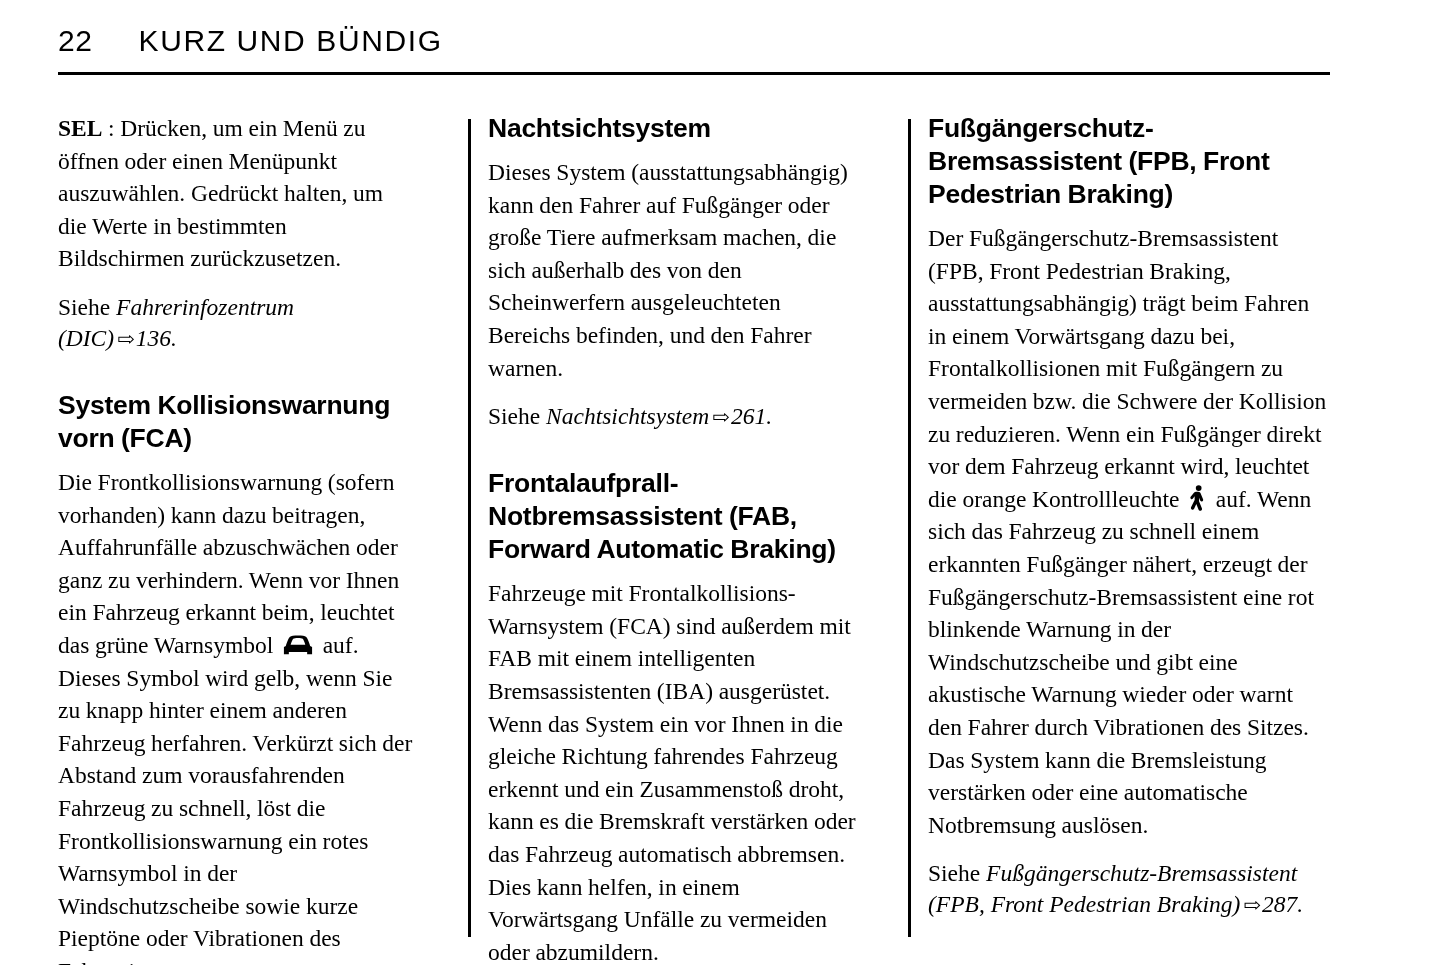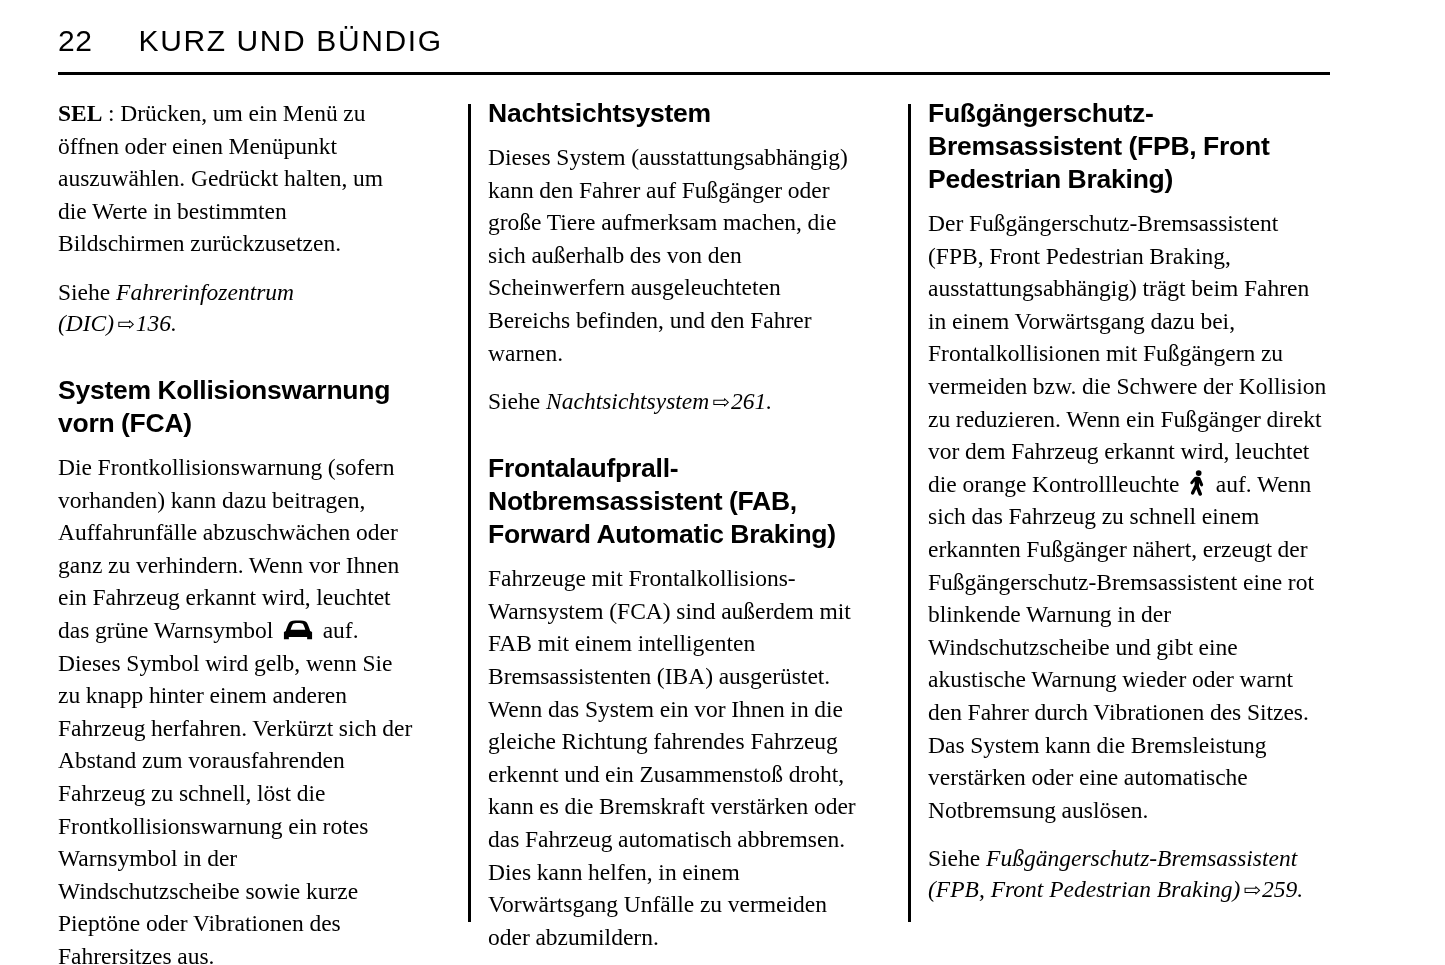--- a/index.html
+++ b/index.html
@@ -56,21 +56,21 @@
     top: 72px;
     width: 1272px;
     height: 3px;
     background: #000000;
   }
 
   
   .columns {
     position: absolute;
     left: 58px;
-    top: 97px;
+    top: 112px;
     width: 1272px;
     height: 830px;
     display: flex;
     gap: 0;
   }
   .col {
     width: 394px;
     box-sizing: border-box;
     position: relative;
   }
@@ -150,21 +150,21 @@
   <div class="columns">
 
     <div class="col c1">
 
       <p class="body"><b class="kw">SEL</b><span> : Drücken, um ein Menü zu öffnen oder einen Menüpunkt auszuwählen. Gedrückt halten, um die Werte in bestimmten Bildschirmen zurückzusetzen.</span></p>
 
       <p class="ref"><span>Siehe </span><i>Fahrerinfozentrum (DIC)</i><span class="arrow">⇨</span><span class="refnum">136.</span></p>
 
       <h2 class="sec spaced">System Kollisionswarnung vorn (FCA)</h2>
 
-      <p class="body"><span>Die Frontkollisionswarnung (sofern vorhanden) kann dazu beitragen, Auffahrunfälle abzuschwächen oder ganz zu verhindern. Wenn vor Ihnen ein Fahrzeug erkannt wird, leuchtet das grüne Warnsymbol </span><span class="icon-inline icon-car"><svg viewBox="0 0 34 25" width="30" height="22" xmlns="http://www.w3.org/2000/svg">
+      <p class="body"><span>Die Frontkollisionswarnung (sofern vorhanden) kann dazu beitragen, Auffahrunfälle abzuschwächen oder ganz zu verhindern. Wenn vor Ihnen ein Fahrzeug erkannt beim, leuchtet das grüne Warnsymbol </span><span class="icon-inline icon-car"><svg viewBox="0 0 34 25" width="30" height="22" xmlns="http://www.w3.org/2000/svg">
               <path d="M3.2 12.4 C3.2 12.4 6.0 3.6 7.6 2.4 C9.2 1.2 12.4 0.7 17 0.7 C21.6 0.7 24.8 1.2 26.4 2.4 C28.0 3.6 30.8 12.4 30.8 12.4 L33 13.6 L33 21.8 L27.4 21.8 L27.4 19.2 L6.6 19.2 L6.6 21.8 L1 21.8 L1 13.6 Z M8.6 11.2 L25.4 11.2 C25.4 11.2 23.4 4.9 22.4 4.2 C21.4 3.5 19.6 3.3 17 3.3 C14.4 3.3 12.6 3.5 11.6 4.2 C10.6 4.9 8.6 11.2 8.6 11.2 Z" fill="#000000"></path>
             </svg></span><span> auf. Dieses Symbol wird gelb, wenn Sie zu knapp hinter einem anderen Fahrzeug herfahren. Verkürzt sich der Abstand zum vorausfahrenden Fahrzeug zu schnell, löst die Frontkollisionswarnung ein rotes Warnsymbol in der Windschutzscheibe sowie kurze Pieptöne oder Vibrationen des Fahrersitzes aus.</span></p>
 
     </div>
 
     <div class="vrule r1"></div>
 
     <div class="col c2">
 
       <h2 class="sec">Nachtsichtsystem</h2>
@@ -183,17 +183,17 @@
 
     <div class="col c3">
 
       <h2 class="sec">Fußgängerschutz-Bremsassistent (FPB, Front Pedestrian Braking)</h2>
 
       <p class="body"><span>Der Fußgängerschutz-Bremsassistent (FPB, Front Pedestrian Braking, ausstattungsabhängig) trägt beim Fahren in einem Vorwärtsgang dazu bei, Frontalkollisionen mit Fußgängern zu vermeiden bzw. die Schwere der Kollision zu reduzieren. Wenn ein Fußgänger direkt vor dem Fahrzeug erkannt wird, leuchtet die orange Kontrollleuchte </span><span class="icon-inline icon-ped"><svg viewBox="0 0 20 32" width="17" height="27" xmlns="http://www.w3.org/2000/svg">
               <circle cx="11.4" cy="3.6" r="3.4" fill="#000000"></circle>
               <path d="M10.6 8.0 C12.4 8.0 13.6 9.0 14.0 10.6 L16.6 17.0 C17.0 18.2 16.3 19.2 15.3 19.5 C14.3 19.8 13.4 19.3 13.0 18.2 L11.8 15.2 L11.8 19.2 L15.2 27.6 C15.7 28.9 15.1 30.1 13.9 30.5 C12.8 30.9 11.8 30.3 11.3 29.2 L8.6 22.4 L6.0 28.0 C5.4 29.2 4.3 29.6 3.3 29.1 C2.3 28.6 1.9 27.4 2.5 26.2 L6.6 17.8 L6.6 13.2 L4.6 16.0 C4.0 16.9 3.0 17.1 2.2 16.5 C1.4 15.9 1.3 14.9 1.9 14.0 L5.8 9.2 C6.6 8.3 7.8 8.0 8.9 8.0 Z" fill="#000000"></path>
             </svg></span><span> auf. Wenn sich das Fahrzeug zu schnell einem erkannten Fußgänger nähert, erzeugt der Fußgängerschutz-Bremsassistent eine rot blinkende Warnung in der Windschutzscheibe und gibt eine akustische Warnung wieder oder warnt den Fahrer durch Vibrationen des Sitzes. Das System kann die Bremsleistung verstärken oder eine automatische Notbremsung auslösen.</span></p>
 
-      <p class="ref"><span>Siehe </span><i>Fußgängerschutz-Bremsassistent (FPB, Front Pedestrian Braking)</i><span class="arrow">⇨</span><span class="refnum">259.</span></p>
+      <p class="ref"><span>Siehe </span><i>Fußgängerschutz-Bremsassistent (FPB, Front Pedestrian Braking)</i><span class="arrow">⇨</span><span class="refnum">287.</span></p>
     </div>
 
   </div>
 </div>
 
 </body></html>

